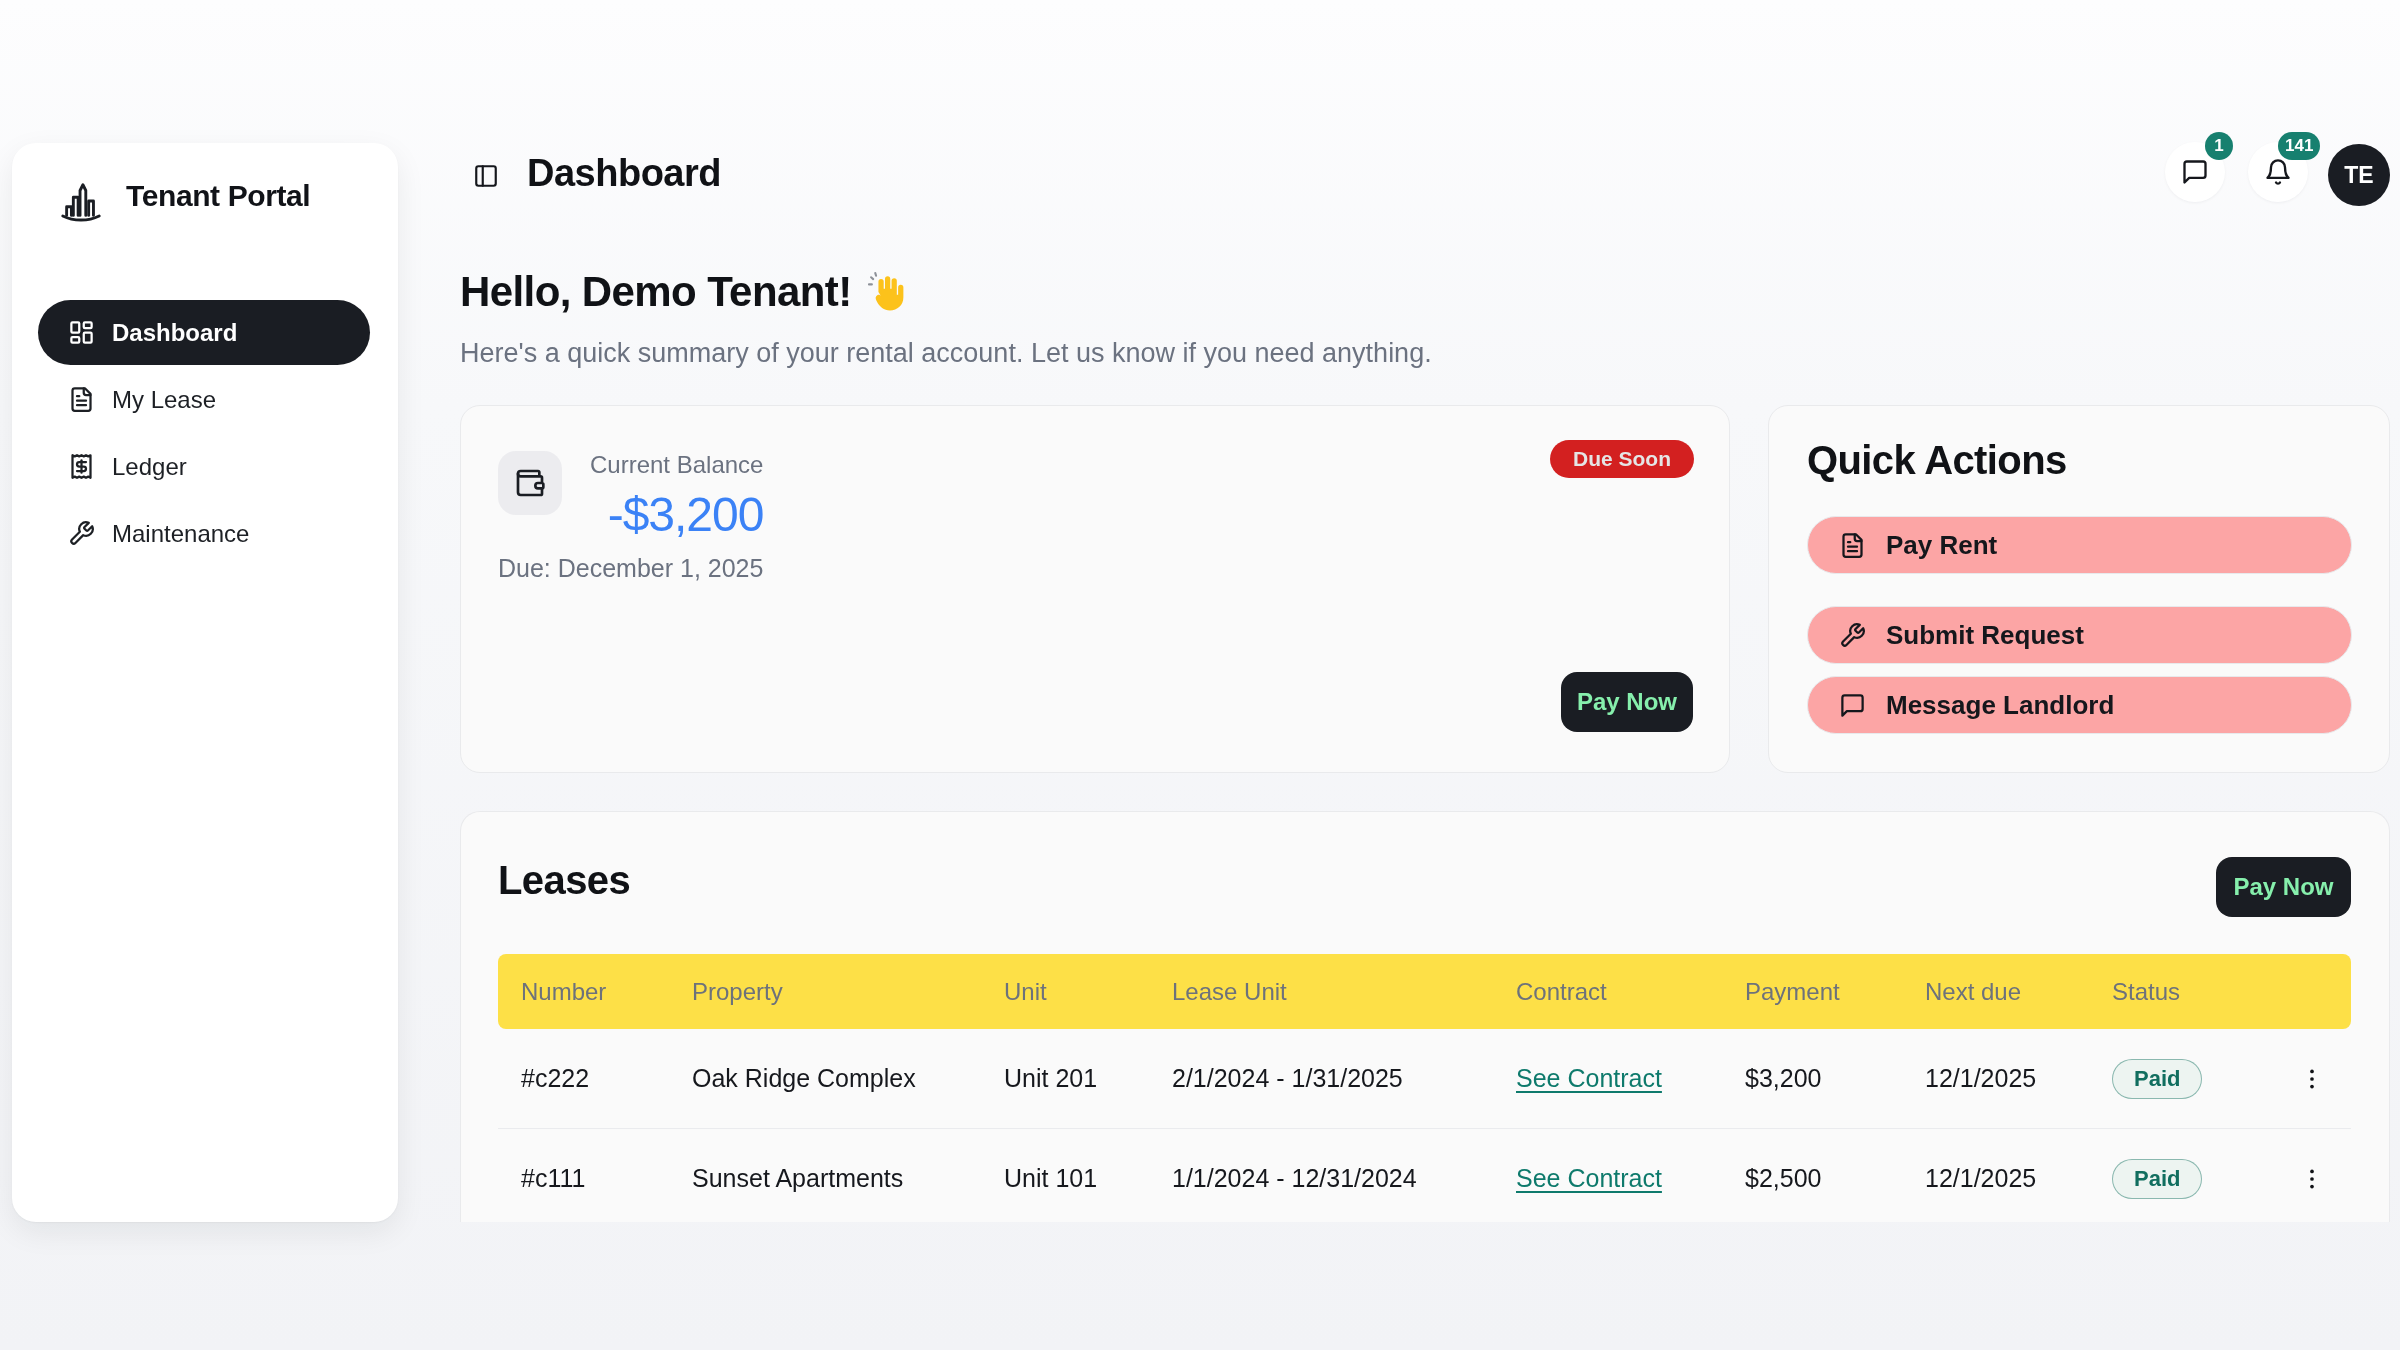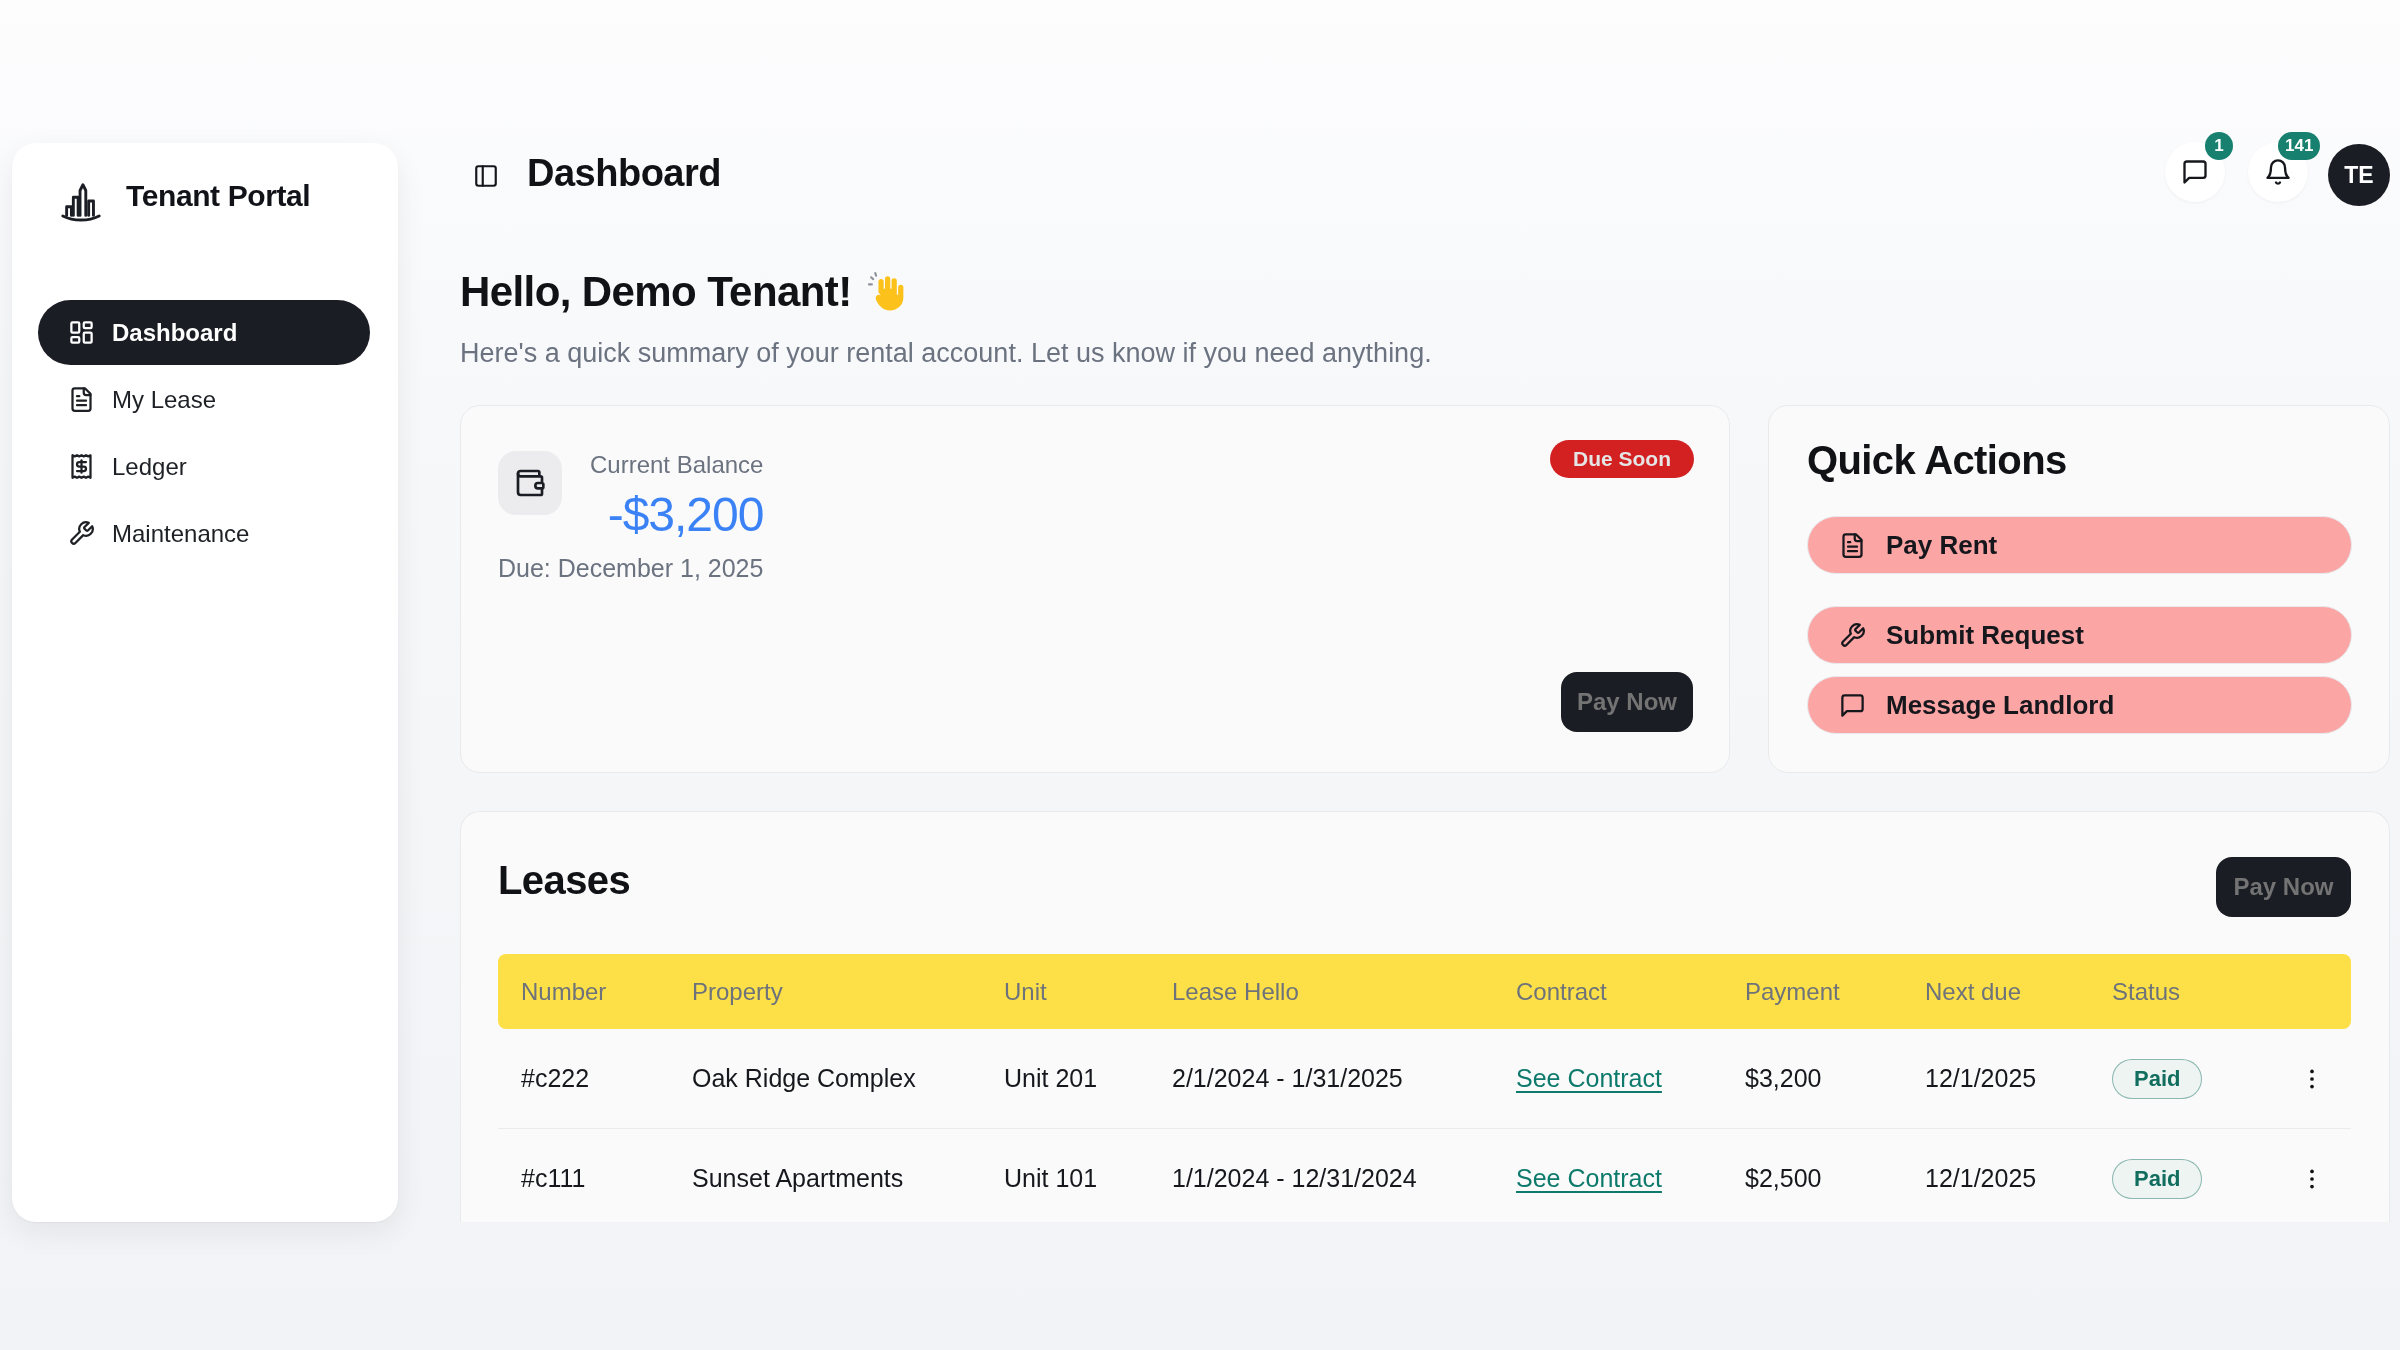--- a/index.html
+++ b/index.html
@@ -63,21 +63,21 @@
   .wallet-chip { width:64px; height:64px; border-radius:18px; background:#ececef; display:flex; align-items:center; justify-content:center; color:#1a1d23; }
   .balance-label { font-size:24px; color:#6b7280; }
   .balance-amount { margin-top:8px; font-size:48px; font-weight:400; letter-spacing:-1px; color:#3b82f6;text-align:right; }
   .due-badge {
     position:absolute; right:35px; top:34px; height:38px; padding:0 23px; border-radius:19px;
     background:var(--due-red,#d32020); color:#e5e5e5; font-size:21px; font-weight:700;
     display:flex; align-items:center;
   }
   .due-date { position:absolute; left:37px; top:148px; font-size:25px; color:#6b7280; }
   .btn-dark {
-    background:var(--accent-dark,#1a1d23); color:#737373; border:none; border-radius:16px;
+    background:var(--accent-dark,#1a1d23); color:#86efac; border:none; border-radius:16px;
     font-family:inherit; font-size:24px; font-weight:600; cursor:pointer;
     display:flex; align-items:center; justify-content:center;margin-left:28px;
   }
   .balance-pay { position:absolute; right:36px; bottom:40px; width:132px; height:60px; }
 
   .qa-card { left:1768px; top:405px; width:622px; height:368px; }
   .qa-title { position:absolute; left:38px; top:32px; font-size:40px; font-weight:700; letter-spacing:-.6px; color:#101216; }
   .qa-btn {
     position:absolute; left:38px; right:37px; height:58px; border-radius:30px;
     background:#fca5a5; border:1px solid #e8e9ec; display:flex; align-items:center; gap:20px;
@@ -269,21 +269,21 @@
 
 <section class="card leases-card">
   <h3 class="leases-title">Leases</h3>
   <button class="btn-dark leases-pay">Pay Now</button>
 
   <div class="table">
     <div class="t-row t-head">
       <div>Number</div>
       <div>Property</div>
       <div>Unit</div>
-      <div>Lease Hello</div>
+      <div>Lease Unit</div>
       <div>Contract</div>
       <div>Payment</div>
       <div>Next due</div>
       <div>Status</div>
       <div></div>
     </div>
 
     <div class="t-row t-body-row">
       <div>#c222</div>
       <div>Oak Ridge Complex</div>

